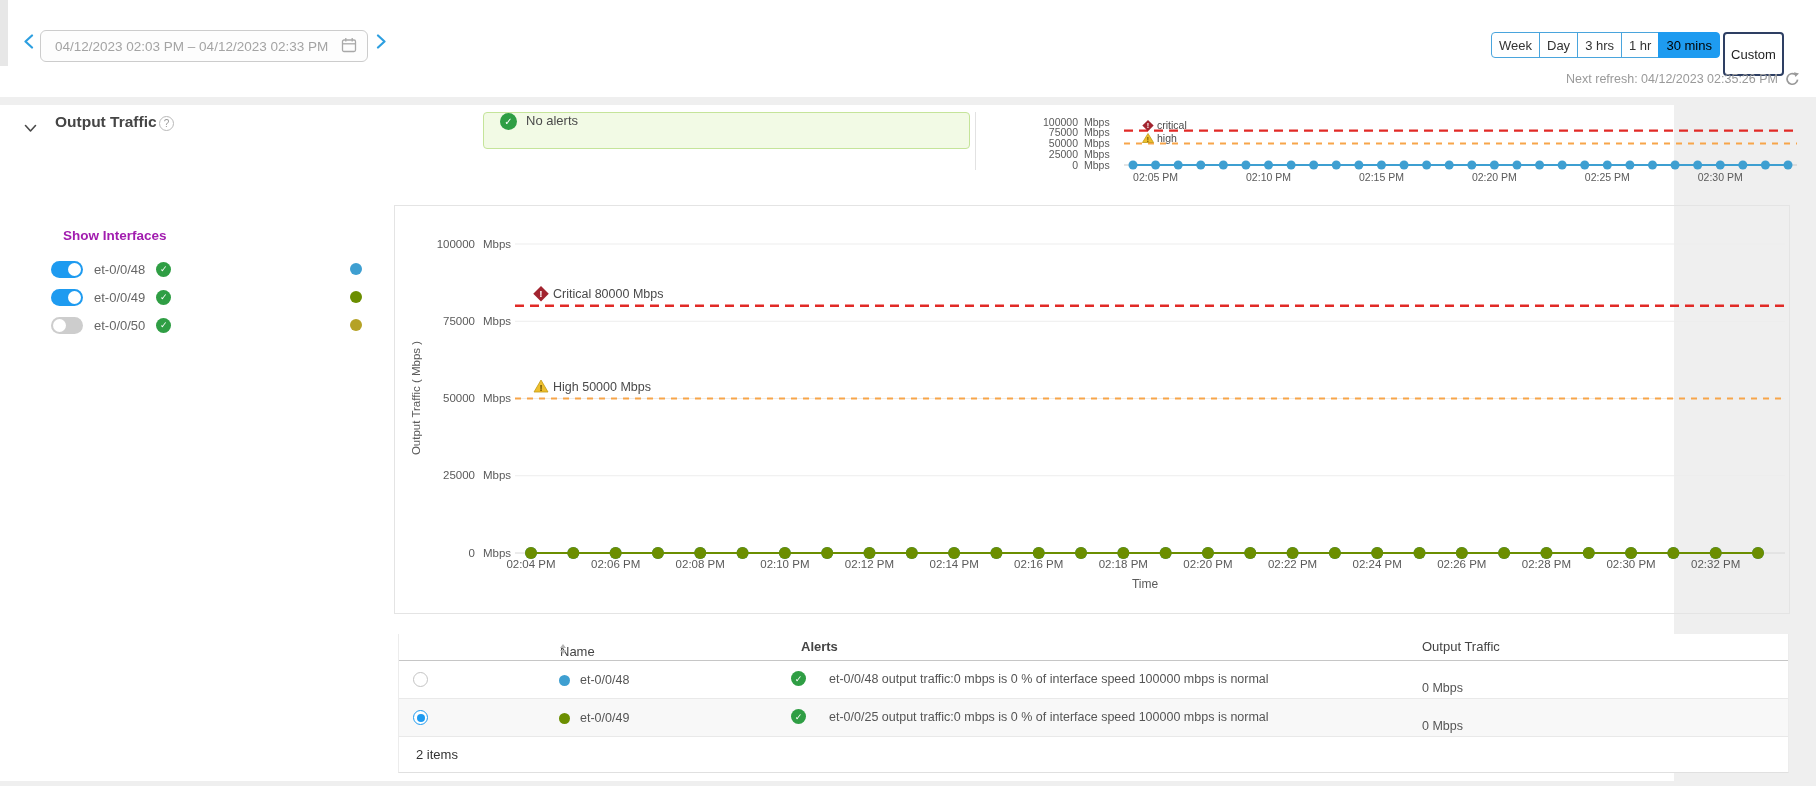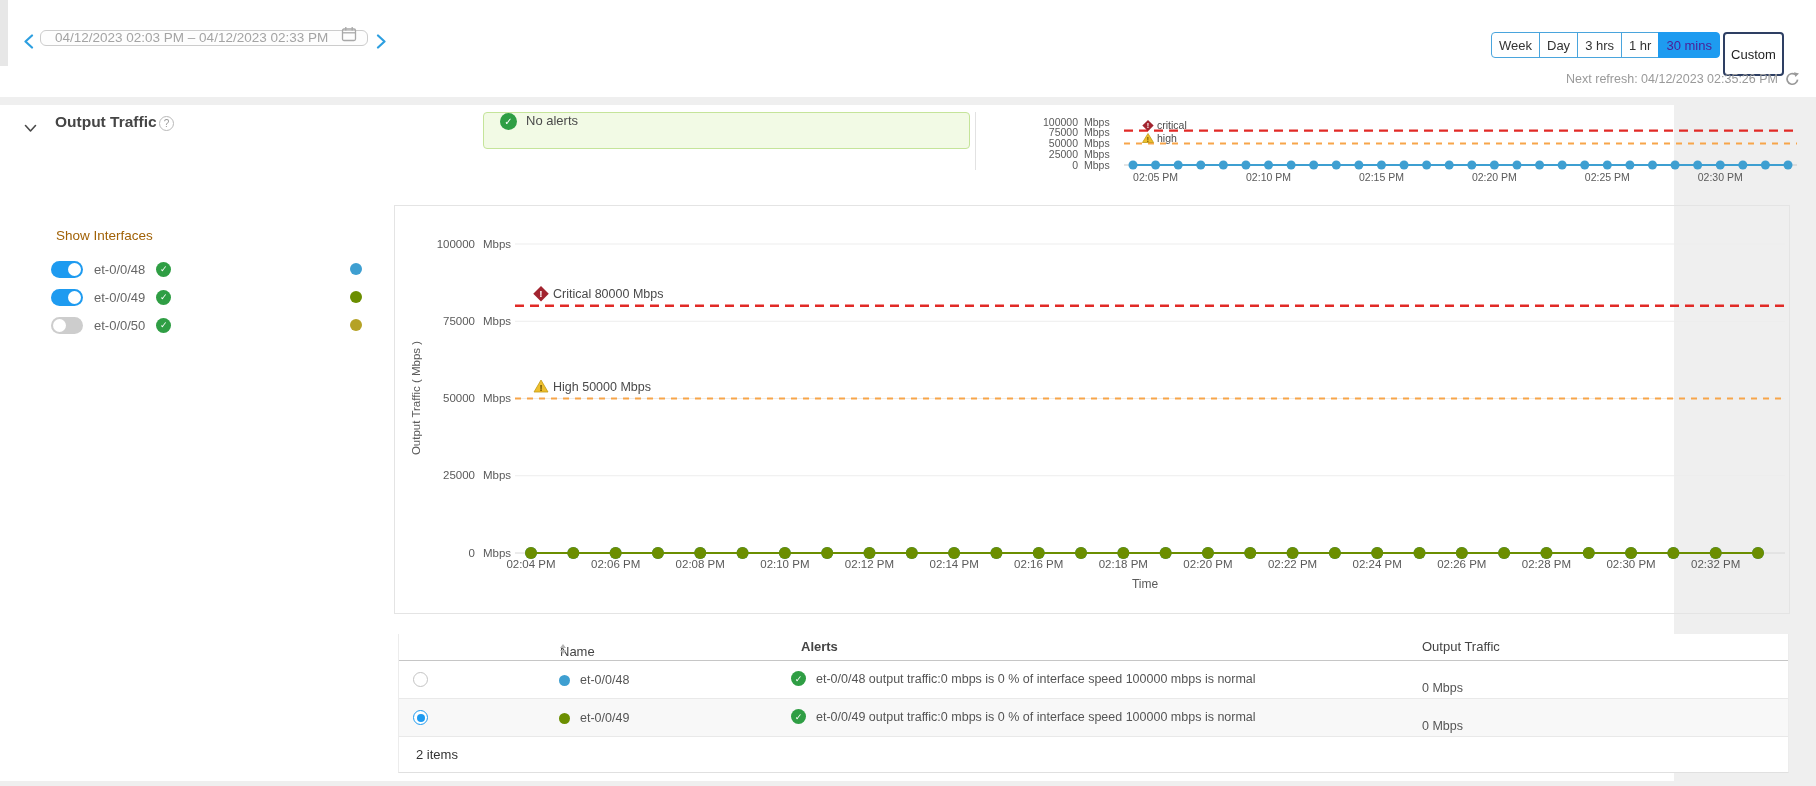--- a/index.html
+++ b/index.html
@@ -5,30 +5,30 @@
   * { margin:0; padding:0; box-sizing:border-box; }
   body { font-family:"Liberation Sans","DejaVu Sans",sans-serif; background:#e9e9e9; }
   .screen { position:relative; width:1816px; height:786px; background:#efefef; overflow:hidden; }
 
   
   .topbar { position:absolute; left:0; top:0; width:1816px; height:97px; background:#fff; }
   .left-strip { position:absolute; left:0; top:0; width:8px; height:66px; background:#e7e7e7; }
   .nav-chevron { position:absolute; top:34px; cursor:pointer; }
   .nav-prev { left:24px; }
   .nav-next { left:376px; }
-  .date-field { position:absolute; left:40px; top:30px; width:328px; height:16px; border:1px solid #cccccc;
-    border-radius:6px; background:#fdfdfd; display:flex; align-items:flex-end; padding:0 10px 0 14px;
+  .date-field { position:absolute; left:40px; top:30px; width:328px; height:32px; border:1px solid #cccccc;
+    border-radius:6px; background:#fdfdfd; display:flex; align-items:center; padding:0 10px 0 14px;
     color:#a4a4a4; font-size:13.5px; gap:8px; }
   .date-field .dtext { flex:1; white-space:nowrap; }
   .range-group { position:absolute; left:1491px; top:32px; display:flex; }
   .seg-btn { height:26px; padding:0 7px; border:1px solid #4aa5dd; margin-left:-1px; display:flex;
     align-items:center; justify-content:center; font-size:13px; color:#333; background:#fff; cursor:pointer; }
   .seg-btn:first-child { border-radius:4px 0 0 4px; margin-left:0; }
   .seg-btn:last-child { border-radius:0 4px 4px 0; }
-  .seg-btn.selected { background:#1e9bf0; border-color:#1e9bf0; color:#4c1d95;text-align:right; }
+  .seg-btn.selected { background:#1e9bf0; border-color:#1e9bf0; color:#000000;text-align:right; }
   .custom-btn { position:absolute; left:1723px; top:32px; width:61px; height:44px; border:2px solid #2e3f63;
     border-radius:4px; background:#fff; font-size:13px; color:#222; display:flex; align-items:center;
     justify-content:center; cursor:pointer; }
   .refresh-row { position:absolute; right:16px; top:72px; display:flex; align-items:flex-start; gap:7px;
     color:#9a9a9a; font-size:12.5px; }
 
   
   .content { position:absolute; left:0; top:105px; width:1674px; height:676px; background:#fff; }
   .sec-chevron { position:absolute; left:24px; top:14px; cursor:pointer; }
   .sec-title { position:absolute; left:55px; top:8px; font-size:15.5px; font-weight:bold; color:#454545; }
@@ -38,21 +38,21 @@
   .alert-banner { position:absolute; left:483px; top:7px; width:487px; height:37px; background:#f2fae5;
     border:1px solid #c5e49a; border-radius:4px; display:flex; padding-left:16px; gap:9px; }
   .alert-banner .btext { font-size:13px; color:#4a4a4a; }
   .vdivider { position:absolute; left:975px; top:7px; width:1px; height:58px; background:#e2e2e2; }
   .check { width:17px; height:17px; border-radius:50%; background:#2f9e44; color:#fff; font-size:10px;
     display:inline-flex; align-items:center; justify-content:center; flex:none; }
   .check::after { content:"\2713"; font-weight:bold; }
   .check.sm { width:15px; height:15px; font-size:9px; }
 
   
-  .if-label { position:absolute; left:56px; top:123px; font-size:13.5px; color:#a16207; }
+  .if-label { position:absolute; left:63px; top:123px; font-size:13.5px; color:#a21caf;font-weight:bold; }
   .if-row { position:absolute; left:51px; height:28px; display:flex; align-items:center; gap:11px; }
   .if-name { font-size:13px; color:#666; }
   .toggle { position:relative; width:32px; height:17px; border-radius:9px; cursor:pointer; flex:none; }
   .toggle.on { background:#1e9bf0; }
   .toggle.off { background:#cdcdcd; }
   .toggle .knob { position:absolute; top:2px; width:13px; height:13px; border-radius:50%; background:#fff; }
   .toggle.on .knob { right:2px; }
   .toggle.off .knob { left:2px; }
   .legend-dot { position:absolute; left:350px; width:12px; height:12px; border-radius:50%; }
 
@@ -74,21 +74,21 @@
   .sort .up { border-bottom:4px solid #b5b5b5; }
   .sort .down { border-top:4px solid #b5b5b5; }
   .t-row { position:relative; height:38px; border-bottom:1px solid #e9e9e9; font-size:12.5px; color:#555; }
   .t-row.alt { background:#f8f8f8; }
   .radio { position:absolute; left:14px; top:11px; width:15px; height:15px; border:1.5px solid #c4c4c4;
     border-radius:50%; background:#fff; cursor:pointer; }
   .radio.selected { border-color:#1e9bf0; }
   .radio.selected::after { content:""; position:absolute; inset:2.5px; border-radius:50%; background:#1e9bf0; }
   .row-dot { position:absolute; left:160px; top:14px; width:11px; height:11px; border-radius:50%; }
   .row-name { position:absolute; left:181px; top:12px; }
-  .row-alert { position:absolute; left:392px; top:10px; display:flex; align-items:center; gap:10px; }
+  .row-alert { position:absolute; left:392px; top:10px; display:flex; align-items:center; gap:23px; }
   .row-output { position:absolute; left:1023px; top:20px; }
   .t-footer { height:36px; display:flex; align-items:center; padding-left:17px; font-size:13px; color:#333;
     border-top:1px solid #d9d9d9; margin-top:-1px; }
 </style>
 </head>
 <body>
 
 <div class="screen">
 
   <div class="topbar">
@@ -370,21 +370,21 @@
         </span>
         <span class="row-output">0 Mbps</span>
       </div>
 
       <div class="t-row alt">
         <span class="radio selected"></span>
         <span class="row-dot" style="background: rgb(107, 142, 0);"></span>
         <span class="row-name">et-0/0/49</span>
         <span class="row-alert">
           <span class="check sm"></span>
-          <span>et-0/0/49 output traffic:0 mbps is 0 % of interface speed 100000 mbps is normal</span>
+          <span>et-0/0/25 output traffic:0 mbps is 0 % of interface speed 100000 mbps is normal</span>
         </span>
         <span class="row-output">0 Mbps</span>
       </div>
 
       <div class="t-footer">2 items</div>
     </div>
   </div>
 </div>
 
 </body></html>

